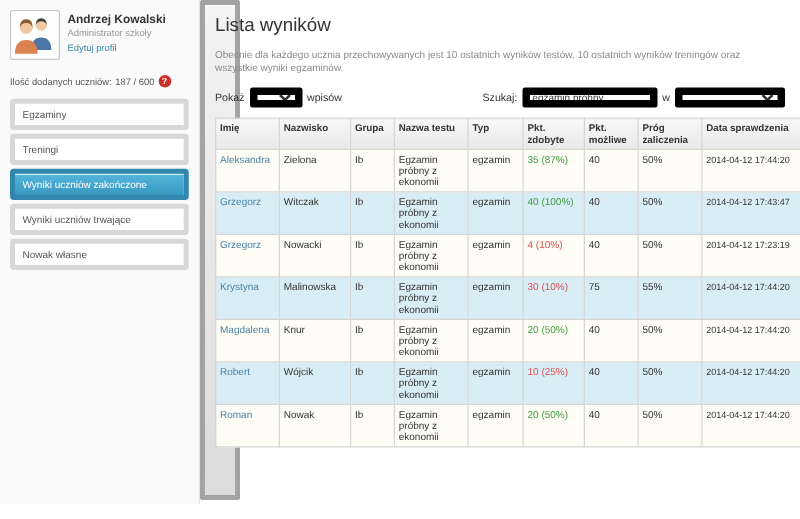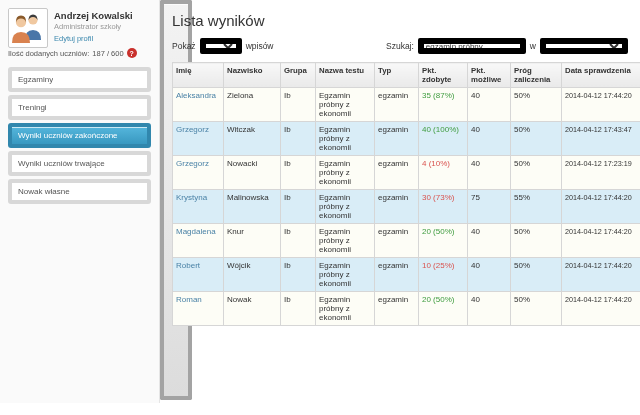--- a/index.html
+++ b/index.html
@@ -8,21 +8,21 @@
 
   
   .sidebar{position:absolute;left:0;top:0;bottom:12px;width:160px;background:#fafafa;
            border-right:1px solid #e5e5e5;padding:8px;box-sizing:border-box;}
   .profile{display:flex;gap:6px;}
   .avatar{width:38px;height:38px;border:1px solid #c8c8c8;background:#fff;border-radius:2px;
           flex:none;overflow:hidden;}
   .p-name{font-size:9.5px;font-weight:bold;margin-top:2px;}
   .p-role{font-size:7.5px;color:#999;margin-top:1px;}
   .p-edit{font-size:7.5px;color:#3a87ad;margin-top:3px;cursor:pointer;}
-  .count{display:flex;align-items:center;gap:3px;font-size:7.5px;color:#555;margin:0 0 9px;}
+  .count{display:flex;align-items:center;gap:3px;font-size:7.5px;color:#555;margin:12px 0 9px;}
   .badge-q{width:10px;height:10px;border-radius:50%;background:#c9302c;color:#fff;font-size:7px;
            display:inline-flex;align-items:center;justify-content:center;font-weight:bold;flex:none;}
   .menu-item{display:flex;align-items:center;gap:5px;padding:4px 6px;margin-bottom:3px;
              border:4px solid #a3a3a3;border-radius:3px;font-size:8px;color:#333;
              background:linear-gradient(#f3f3f3,#dcdcdc);cursor:pointer;
              box-shadow:inset 0 1px 0 rgba(255,255,255,.7);}
   .menu-item.sub{background:#fff;border-color:#d8d8d8;color:#555;}
   .menu-item.active{background:linear-gradient(#55b6dc,#3898c0);border-color:#3187ad;color:#fff;}
   .mi-icon{width:10px;height:10px;flex:none;display:inline-flex;}
   .mi-icon svg{width:10px;height:10px;}
@@ -182,20 +182,21 @@
               <path d="M8 1.5v5.5" stroke-linecap="round"></path>
             </svg>
           </span>
     <span class="mi-label">Wyloguj</span>
   </div>
 </div>
   </div>
 
   <div class="main">
     <div class="title">Lista wyników</div>
+    <div class="info">Obecnie dla każdego ucznia przechowywanych jest 10 ostatnich wyników testów, 10 ostatnich wyników treningów oraz wszystkie wyniki egzaminów.</div>
 
     <div class="controls">
       <div class="ctrl-left">
         <span>Pokaż</span>
         <select class="len" id="len-select"><option value="10" selected="">10</option></select>
         <span>wpisów</span>
       </div>
       <div class="ctrl-right">
         <span>Szukaj:</span>
         <input class="search" type="text" value="egzamin próbny" style="">
@@ -257,21 +258,21 @@
     <td class="c-date">2014-04-12 17:23:19</td>
 
   </tr>
 
   <tr>
     <td class="c-first">Krystyna</td>
     <td class="c-last">Malinowska</td>
     <td class="c-group">Ib</td>
     <td class="c-test">Egzamin próbny z ekonomii</td>
     <td class="c-type">egzamin</td>
-    <td class="c-points fail">30 (73%)</td>
+    <td class="c-points fail">30 (10%)</td>
     <td class="c-max">75</td>
     <td class="c-threshold">55%</td>
     <td class="c-date">2014-04-12 17:44:20</td>
 
   </tr>
 
   <tr>
     <td class="c-first">Magdalena</td>
     <td class="c-last">Knur</td>
     <td class="c-group">Ib</td>

